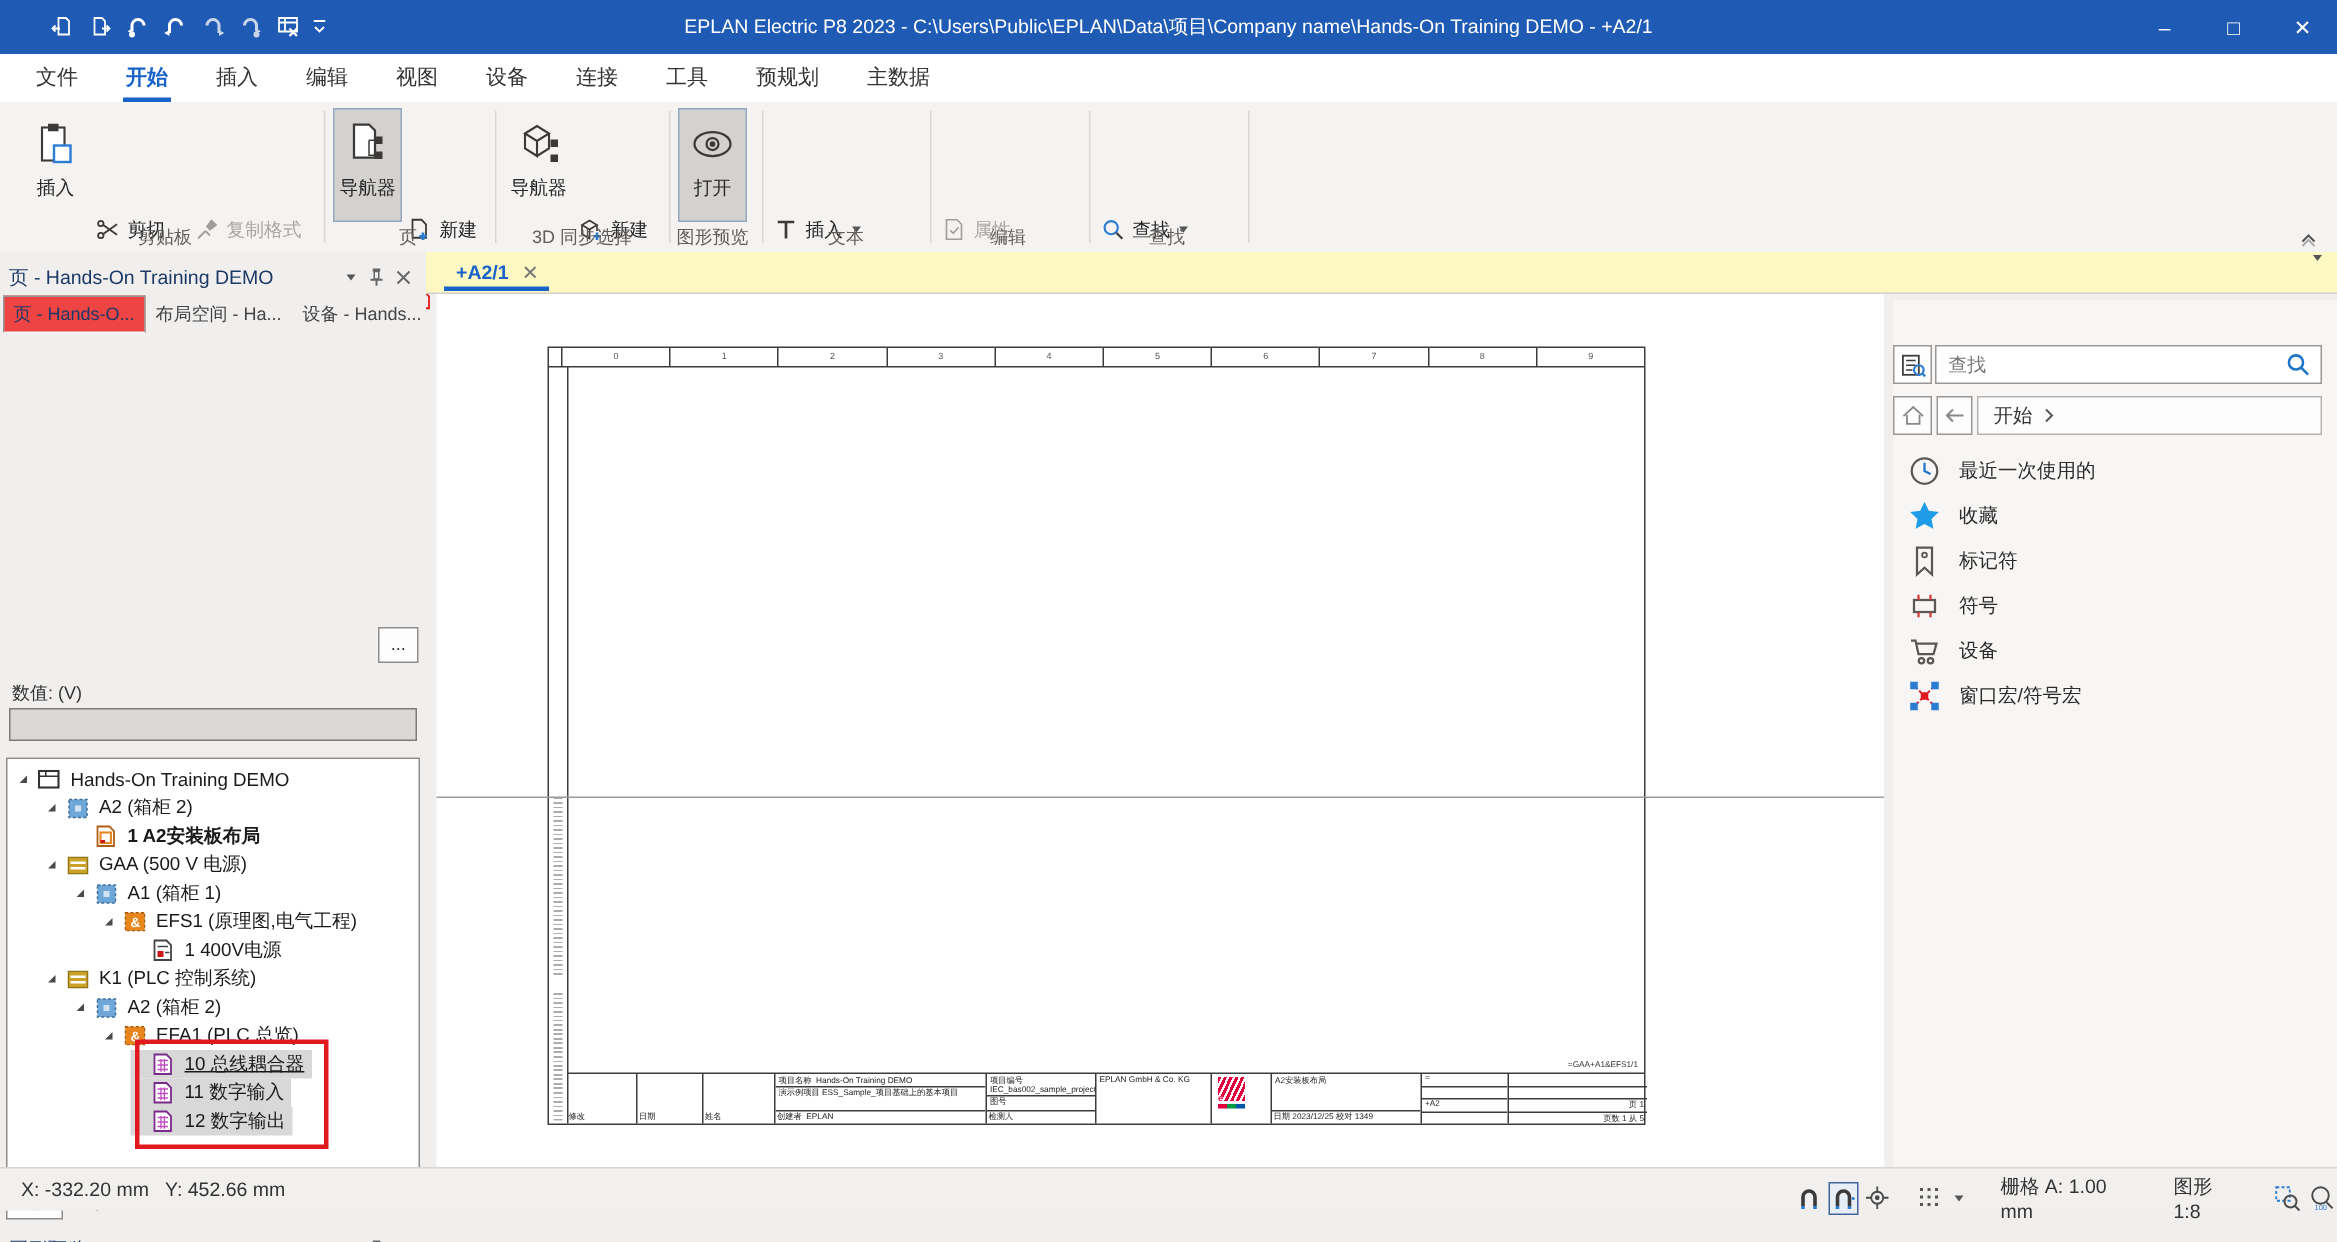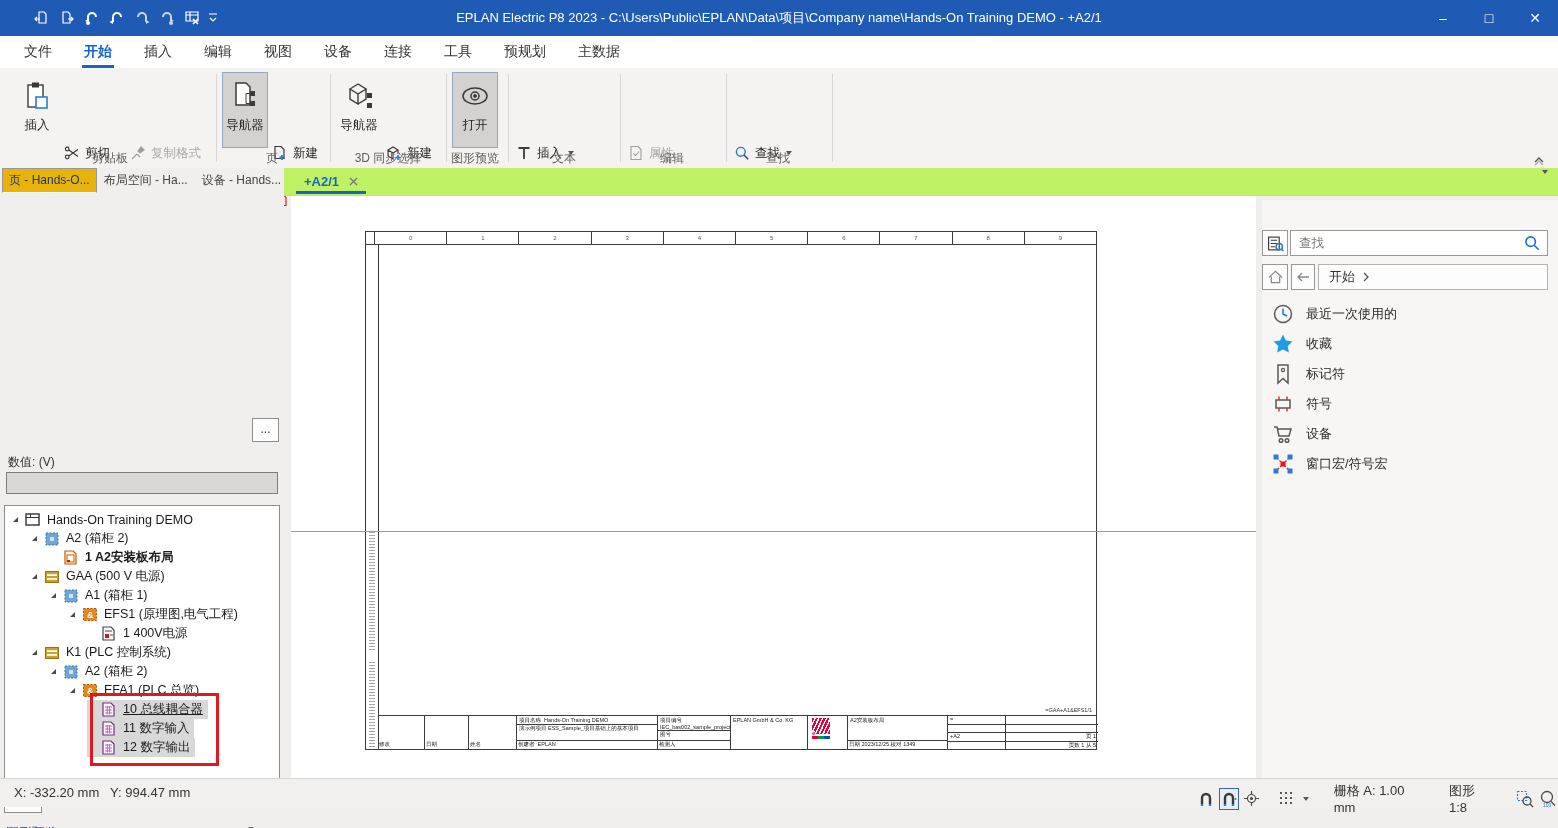--- a/index.html
+++ b/index.html
@@ -33,40 +33,40 @@
   .sbtn.dis svg{opacity:.45;}
   .dd{width:0;height:0;border-left:3.5px solid transparent;border-right:3.5px solid transparent;border-top:4px solid #555;margin-left:1px;}
   .i16{width:16px;height:16px;display:block;flex:0 0 16px;}
   
   #leftpanel{left:0;top:168px;width:284px;height:638px;background:#f0efee;}
   .phead{height:25px;display:flex;align-items:center;padding:0 6px;font-size:13px;color:#1d3a66;}
   .phead .sp{flex:1;}
   .hico{width:18px;height:18px;display:flex;align-items:center;justify-content:center;color:#666;}
   .ptabs{display:flex;height:25px;padding-left:2px;font-size:12px;color:#444;}
   .ptab{padding:0 6px;line-height:23px;border:1px solid transparent;white-space:nowrap;}
-  .ptab.active{background:#eab308;border:1px solid #9a9896;border-bottom:1px solid #f7f6f5;color:#1d3a66;}
+  .ptab.active{background:#ef4444;border:1px solid #9a9896;border-bottom:1px solid #f7f6f5;color:#1d3a66;}
   .plabel{font-size:12px;color:#333;padding:6px 8px 2px;}
   #filter-select{position:absolute;left:6px;top:250px;width:240px;height:24px;background:#fff;border:1px solid #8f8d8b;display:flex;align-items:center;font-size:12px;color:#333;padding-left:7px;box-sizing:border-box;}
   #filter-select .dd{margin-left:auto;margin-right:7px;}
   #filter-more{position:absolute;left:252px;top:250px;width:27px;height:24px;background:#fdfdfd;border:1px solid #8f8d8b;box-sizing:border-box;text-align:center;line-height:20px;font-size:12px;color:#333;}
   #value-input{position:absolute;left:6px;top:304px;width:272px;height:22px;background:#d9d8d7;border:1px solid #7d7b79;box-sizing:border-box;}
   #tree{position:absolute;left:4px;top:337px;width:276px;height:284px;background:#fff;border:1px solid #8f8d8b;box-sizing:border-box;overflow:hidden;}
   .trow{position:absolute;height:19px;display:flex;align-items:center;font-size:12.5px;color:#1a1a1a;white-space:nowrap;}
   .trow .sel{background:#d8d8d8;}
   .trow .lab{padding:1px 3px;}
   .titem{display:flex;align-items:center;gap:4px;padding:0 2px;}
   .exp{width:0;height:0;border-top:5px solid transparent;border-right:5px solid #4a4a4a;margin-right:3px;}
   .ti{width:15px;height:15px;display:flex;align-items:center;justify-content:center;flex:0 0 15px;}
   .bold{font-weight:bold;}
   #anno{position:absolute;left:90px;top:525px;width:123px;height:67px;border:3px solid #e0191e;z-index:30;pointer-events:none;}
   .vtabs{position:absolute;left:4px;top:621px;height:24px;display:flex;font-size:12px;}
   .vtab{padding:0 12px;line-height:22px;border:1px solid transparent;color:#333;}
   .vtab.active{background:#fdfdfd;border:1px solid #8f8d8b;border-top:1px solid #fdfdfd;}
   
-  #tabstrip{left:284px;top:168px;width:1274px;height:27px;background:#bef264;border-bottom:1px solid #cfcecd;}
+  #tabstrip{left:284px;top:168px;width:1274px;height:27px;background:#fef9c3;border-bottom:1px solid #cfcecd;}
   #doctab{position:absolute;left:12px;top:0;height:26px;display:flex;align-items:center;gap:10px;padding:0 8px;font-size:13px;font-weight:bold;color:#1763c8;}
   #doctab::after{content:"";position:absolute;left:0;right:0;bottom:0;height:3px;background:#1763c8;}
   #canvas{left:291px;top:196px;width:965px;height:582px;background:#fff;overflow:hidden;}
   #sheet{position:absolute;left:74px;top:35px;width:732px;height:519px;border:1px solid #3c3c3c;box-sizing:border-box;}
   #ruler{position:absolute;left:0;right:0;top:0;height:12px;border-bottom:1px solid #3c3c3c;display:flex;}
   .rcap{width:8px;border-right:1px solid #3c3c3c;}
   .rcell{flex:1;border-right:1px solid #3c3c3c;font-size:6px;color:#555;text-align:center;line-height:12px;}
   .rcell:last-child{border-right:none;}
   #marginline{position:absolute;left:12px;top:12px;bottom:0;width:1px;background:#3c3c3c;}
   .mnoise{position:absolute;left:3px;width:6px;background:repeating-linear-gradient(#666 0 1px,transparent 1px 3px);opacity:.55;}
@@ -397,20 +397,39 @@
 
     <div class="abs" style="left:1532px;top:84px;">
       <svg width="14" height="12" viewBox="0 0 14 12">
           <path d="M3,8 l4,-4 4,4" stroke="#555" fill="none" stroke-width="1.4"></path>
           <path d="M3,11 l4,-4 4,4" stroke="#555" fill="none" stroke-width="1.4" opacity=".45"></path>
         </svg>
     </div>
   </div>
 
   <div id="leftpanel" class="abs">
+    <div class="phead" style="margin-top:4px;">
+      <span>页 - Hands-On Training DEMO</span>
+        <span class="sp"></span>
+      <span class="hico">
+          <span class="dd"></span>
+        </span>
+      <span class="hico">
+          <svg width="12" height="13" viewBox="0 0 12 13">
+            <rect x="3.5" y="1" width="5" height="2" fill="#666"></rect>
+            <rect x="4.5" y="3" width="3" height="5" fill="none" stroke="#666"></rect>
+            <path d="M2,8.5 h8 M6,8.5 v4" stroke="#666" stroke-width="1.3"></path>
+          </svg>
+        </span>
+      <span class="hico">
+          <svg width="10" height="10" viewBox="0 0 10 10">
+            <path d="M1,1 l8,8 M9,1 l-8,8" stroke="#666" stroke-width="1.3"></path>
+          </svg>
+        </span>
+    </div>
     <div class="ptabs">
       <div class="ptab active">页 - Hands-O...</div>
       <div class="ptab">布局空间 - Ha...</div>
       <div class="ptab">设备 - Hands...</div>
     </div>
     <div id="filter-more">...</div>
     <div class="plabel abs" style="left:0;top:280px;">数值: (V)</div>
     <div id="value-input"></div>
 
     <div id="tree">
@@ -763,21 +782,21 @@
           <rect x="15.5" y="1.5" width="5" height="5" fill="#2b7cd3"></rect>
           <rect x="15.5" y="15.5" width="5" height="5" fill="#2b7cd3"></rect>
           <rect x="8.5" y="8.5" width="5" height="5" fill="#e0191e"></rect>
         </svg>
       <span>窗口宏/符号宏</span>
     </div>
   </div>
 
   <div id="statusbar" class="abs">
     <span class="abs" style="left:14px;top:6px;">X: -332.20 mm</span>
-    <span class="abs" style="left:110px;top:6px;">Y: 994.47 mm</span>
+    <span class="abs" style="left:110px;top:6px;">Y: 452.66 mm</span>
     <div class="abs flex" style="left:1196px;top:3px;gap:3px;">
       <span class="sico">
           <svg width="16" height="16" viewBox="0 0 16 16" fill="none">
             <path d="M4,13 V7 a4,4 0 0 1 8,0 V13" stroke="#3a3a3a" stroke-width="2.4"></path>
             <rect x="2.8" y="13" width="2.4" height="2" fill="#2b7cd3"></rect>
             <rect x="10.8" y="13" width="2.4" height="2" fill="#2b7cd3"></rect>
           </svg>
         </span>
       <span class="sico boxed">
           <svg width="16" height="16" viewBox="0 0 16 16" fill="none">

